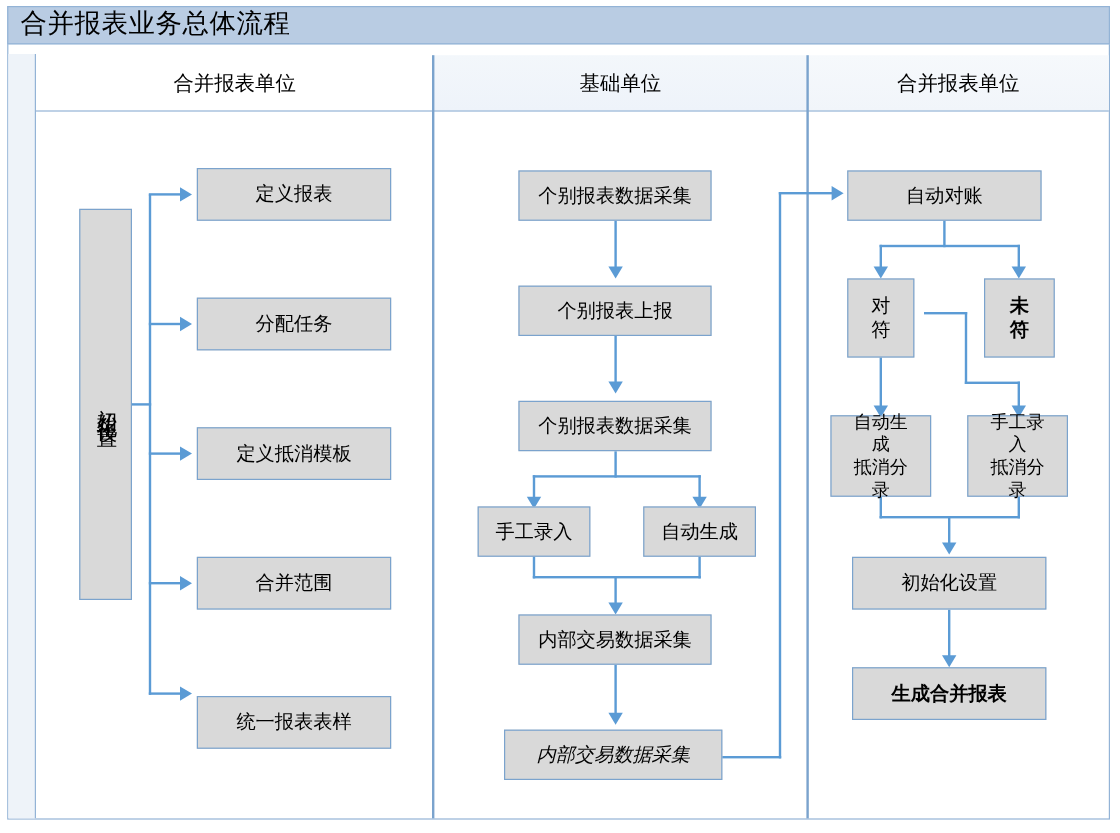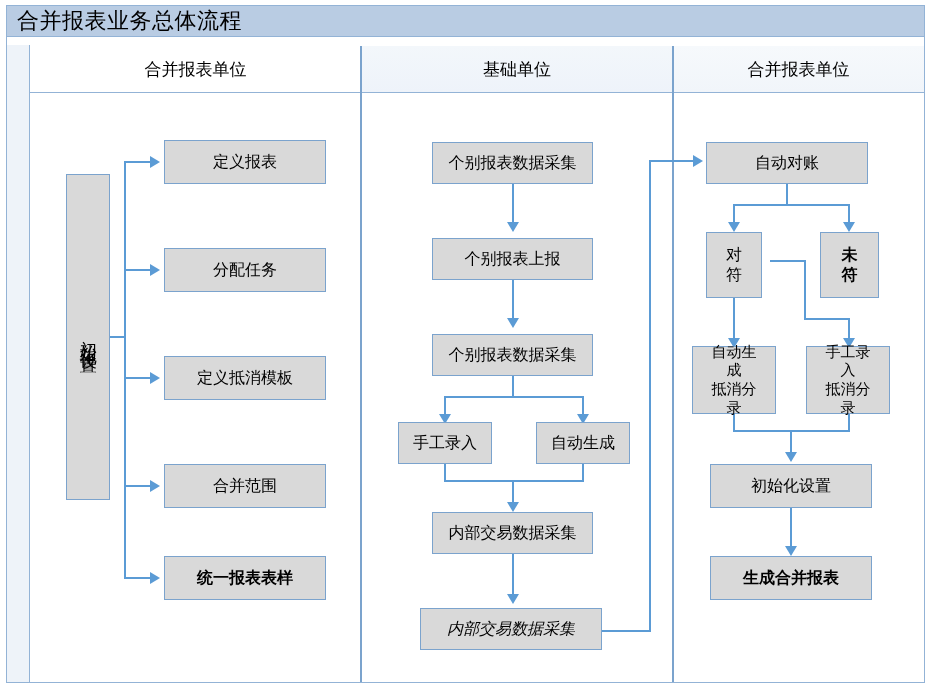--- a/index.html
+++ b/index.html
@@ -176,21 +176,21 @@
 
   <div class="ln h" style="left:124px; top:577px; width:28px;"></div>
   <div class="arw right" style="left:150px; top:572px;"></div>
 
   <div class="node vertical" style="left:66px; top:174px; width:44px; height:326px;">初始化设置</div>
 
   <div class="node" style="left:164px; top:140px; width:162px; height:44px;">定义报表</div>
   <div class="node" style="left:164px; top:248px; width:162px; height:44px;">分配任务</div>
   <div class="node" style="left:164px; top:356px; width:162px; height:44px;">定义抵消模板</div>
   <div class="node" style="left:164px; top:464px; width:162px; height:44px;">合并范围</div>
-  <div class="node" style="left:164px; top:556px; width:162px; height:44px;font-weight:bold;">统一报表表样</div>
+  <div class="node" style="left:164px; top:580px; width:162px; height:44px;">统一报表表样</div>
 
   <div class="ln v" style="left:512px; top:182px; height:44px;"></div>
   <div class="arw down" style="left:507px; top:222px;"></div>
 
   <div class="ln v" style="left:512px; top:280px; height:42px;"></div>
   <div class="arw down" style="left:507px; top:318px;"></div>
 
   <div class="ln v" style="left:512px; top:376px; height:22px;"></div>
   <div class="ln h" style="left:444px; top:396px; width:140px;"></div>
   <div class="ln v" style="left:444px; top:396px; height:22px;"></div>

